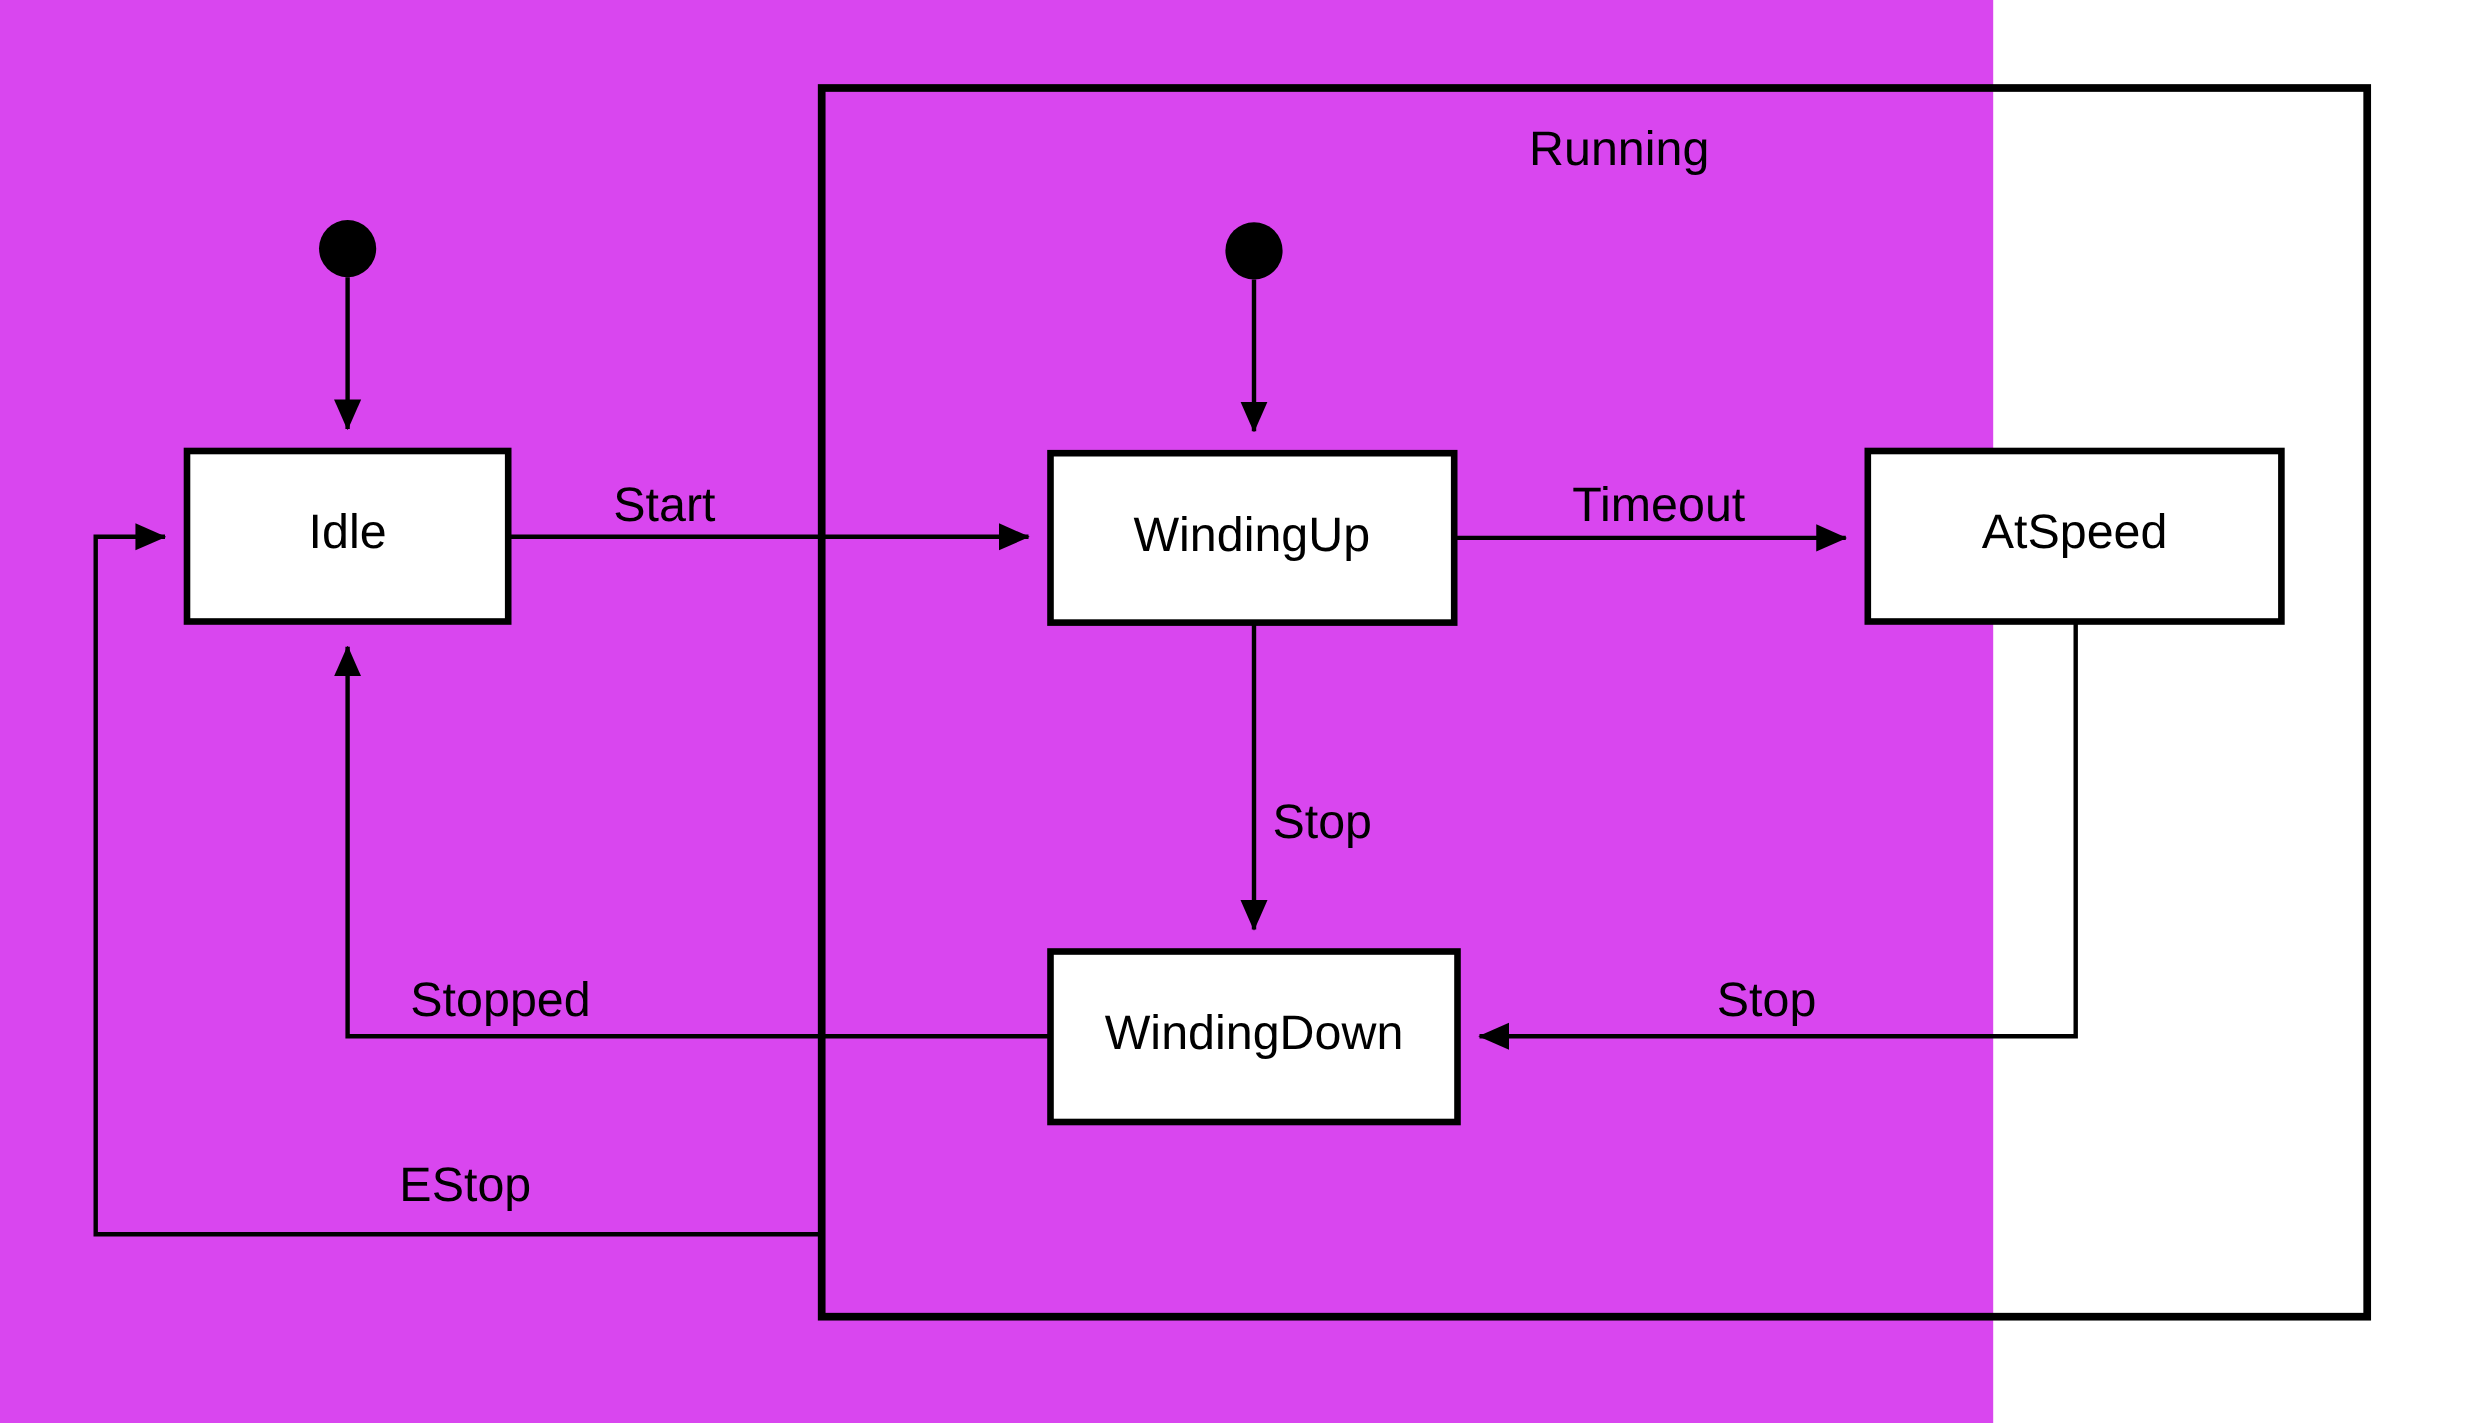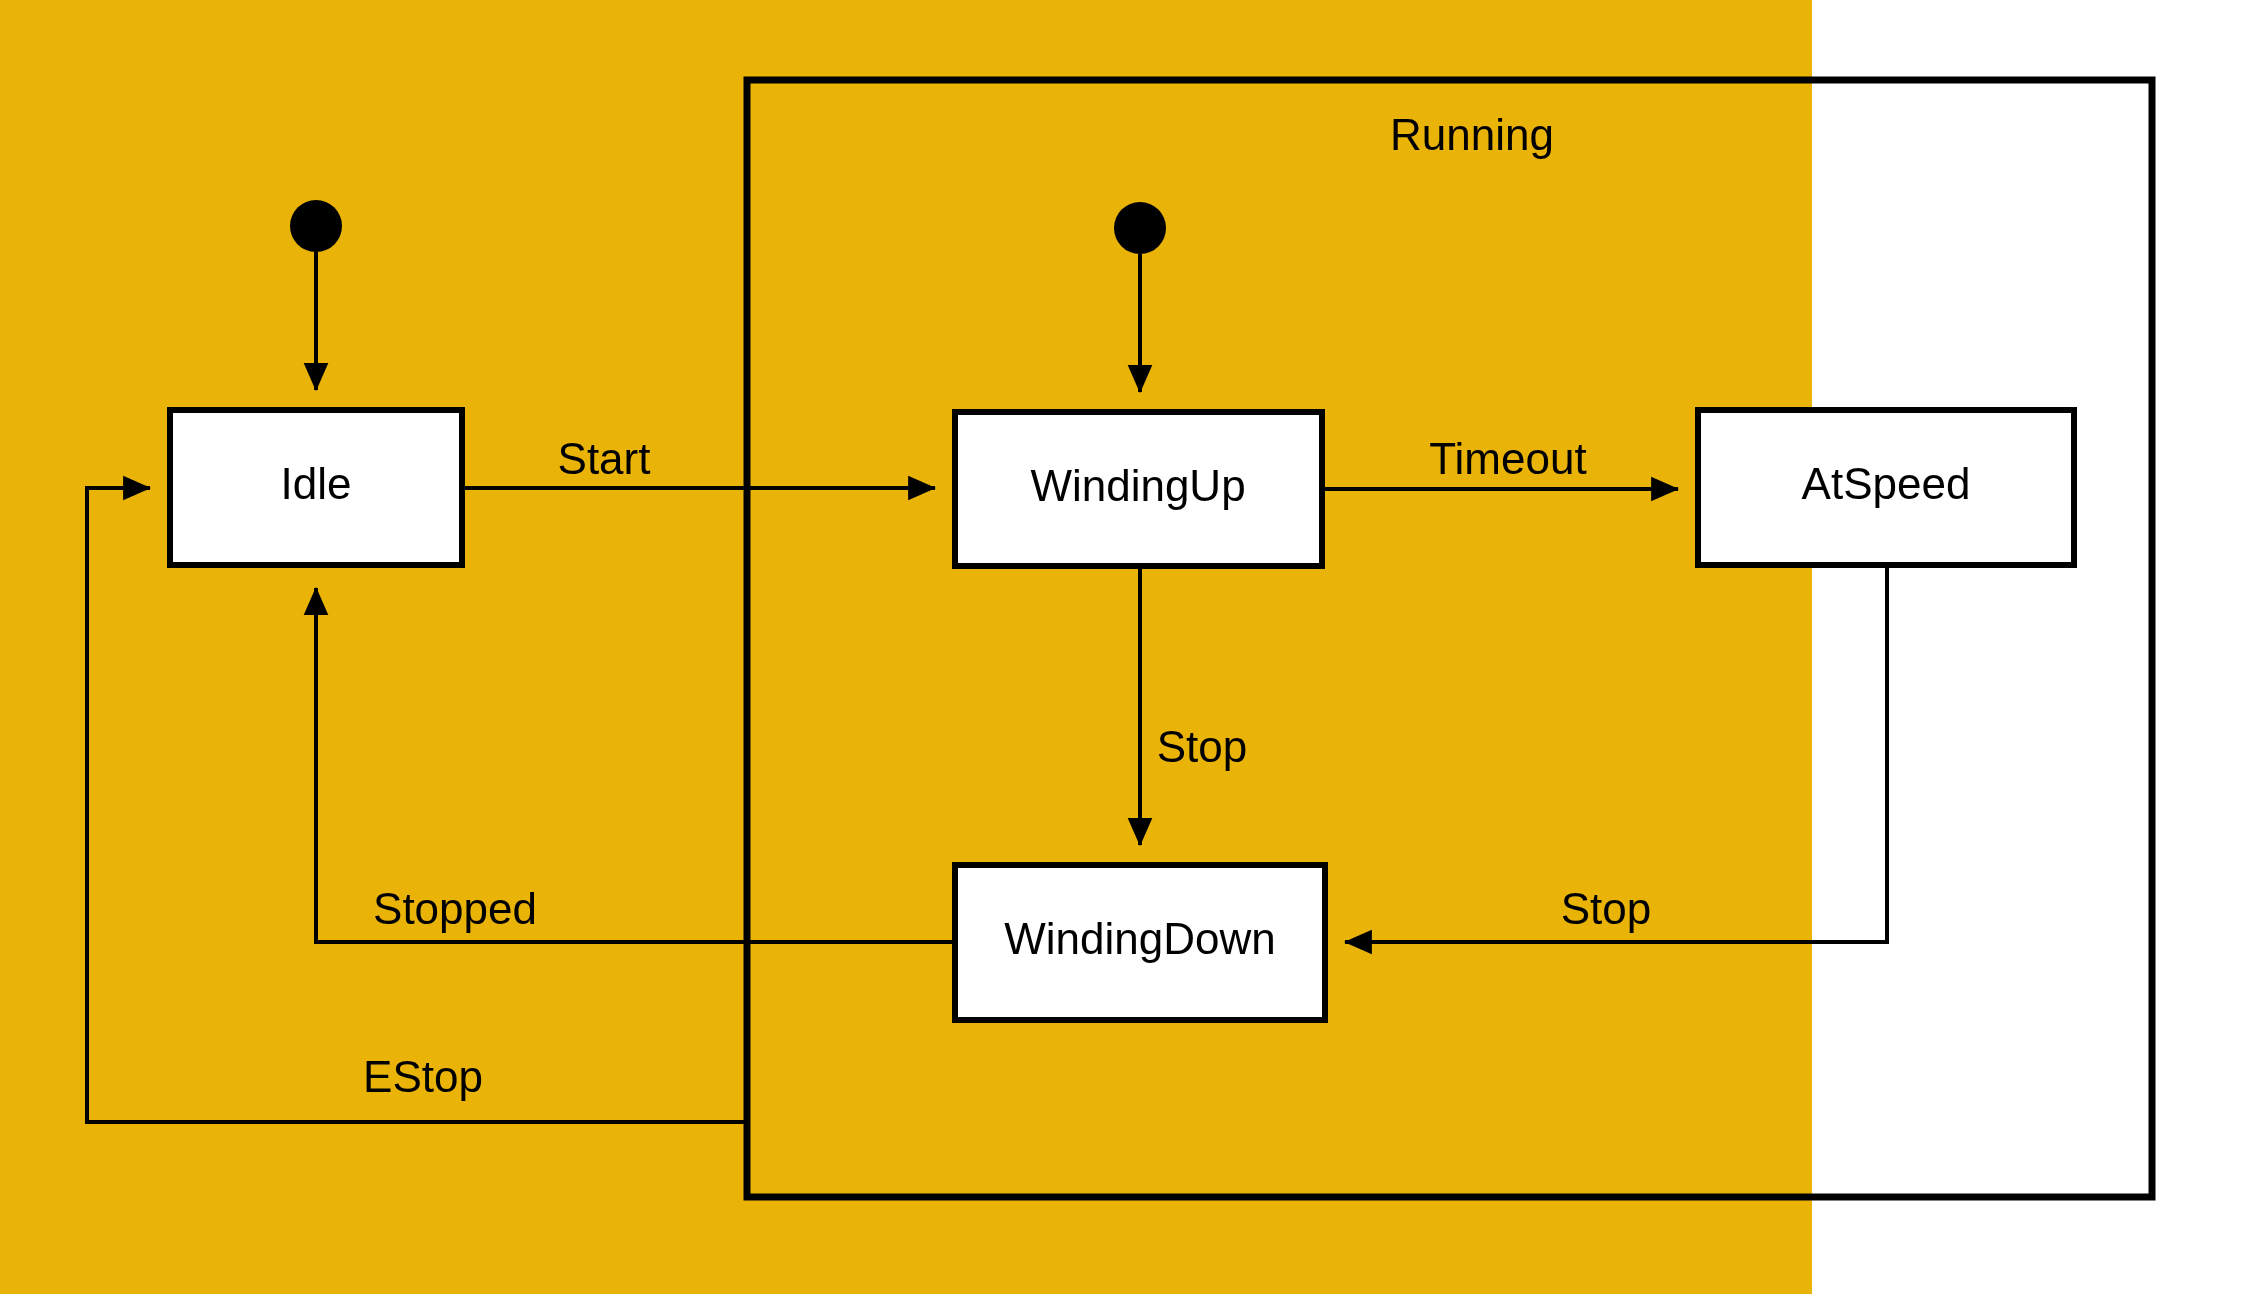--- a/index.html
+++ b/index.html
@@ -10,21 +10,21 @@
   body {
     font-family: "Liberation Sans", sans-serif;
     width: 2262px;
     height: 1294px;
     overflow: hidden;
   }
   #diagram-root {
     position: relative;
     width: 1812px;
     height: 1294px;
-    background: #eab308;
+    background: #d946ef;
   }
   #diagram-svg {
     position: absolute;
     left: 0;
     top: 0;
     width: 2262px;
     height: 1294px;
   }
   .state-label {
     font-family: "Liberation Sans", sans-serif;

